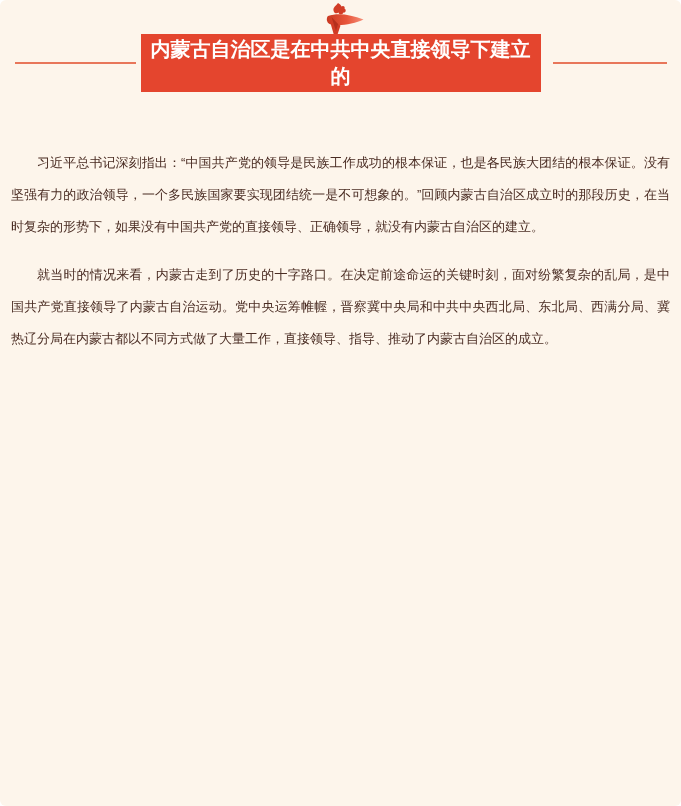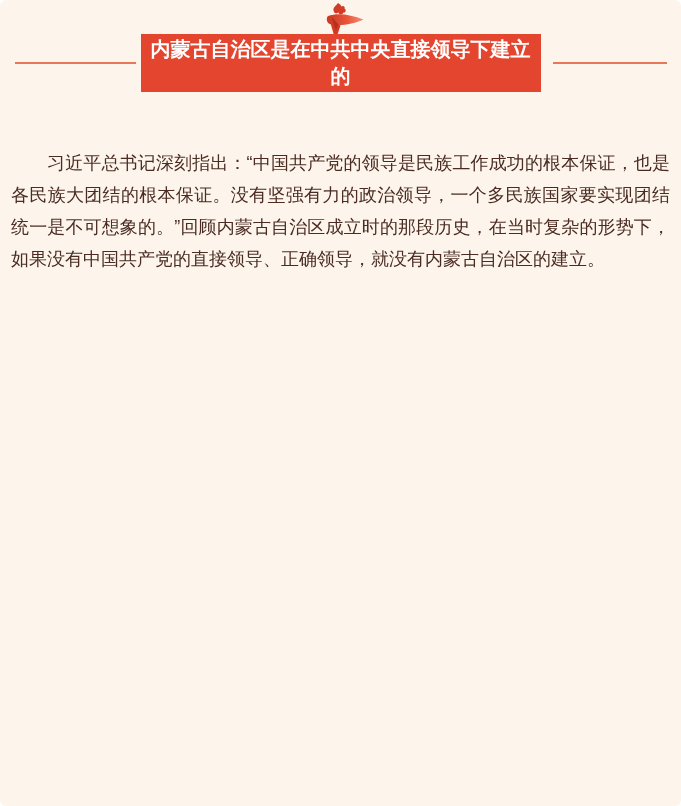--- a/index.html
+++ b/index.html
@@ -56,21 +56,21 @@
     box-sizing:border-box;
     padding:2px 10px;
   }
   .article{
     margin-top:55px;
     padding:0 11px;
     color:#4a2c23;
   }
   .article p{
     margin:0 0 16px 0;
-    font-size:18px;
+    font-size:13px;
     line-height:32px;
     text-indent:2em;
     text-align:justify;
     letter-spacing:0;
   }
 </style>
 </head>
 <body>
 
 <div class="page">
@@ -92,15 +92,16 @@
   </div>
 
   <div class="header-row">
     <div class="side-line left"></div>
     <div class="side-line right"></div>
     <div class="title-banner">内蒙古自治区是在中共中央直接领导下建立的</div>
   </div>
 
   <div class="article">
       <p>习近平总书记深刻指出：“中国共产党的领导是民族工作成功的根本保证，也是各民族大团结的根本保证。没有坚强有力的政治领导，一个多民族国家要实现团结统一是不可想象的。”回顾内蒙古自治区成立时的那段历史，在当时复杂的形势下，如果没有中国共产党的直接领导、正确领导，就没有内蒙古自治区的建立。</p>
+      <p>就当时的情况来看，内蒙古走到了历史的十字路口。在决定前途命运的关键时刻，面对纷繁复杂的乱局，是中国共产党直接领导了内蒙古自治运动。党中央运筹帷幄，晋察冀中央局和中共中央西北局、东北局、西满分局、冀热辽分局在内蒙古都以不同方式做了大量工作，直接领导、指导、推动了内蒙古自治区的成立。</p>
     </div>
 
 </div>
 
 </body></html>

